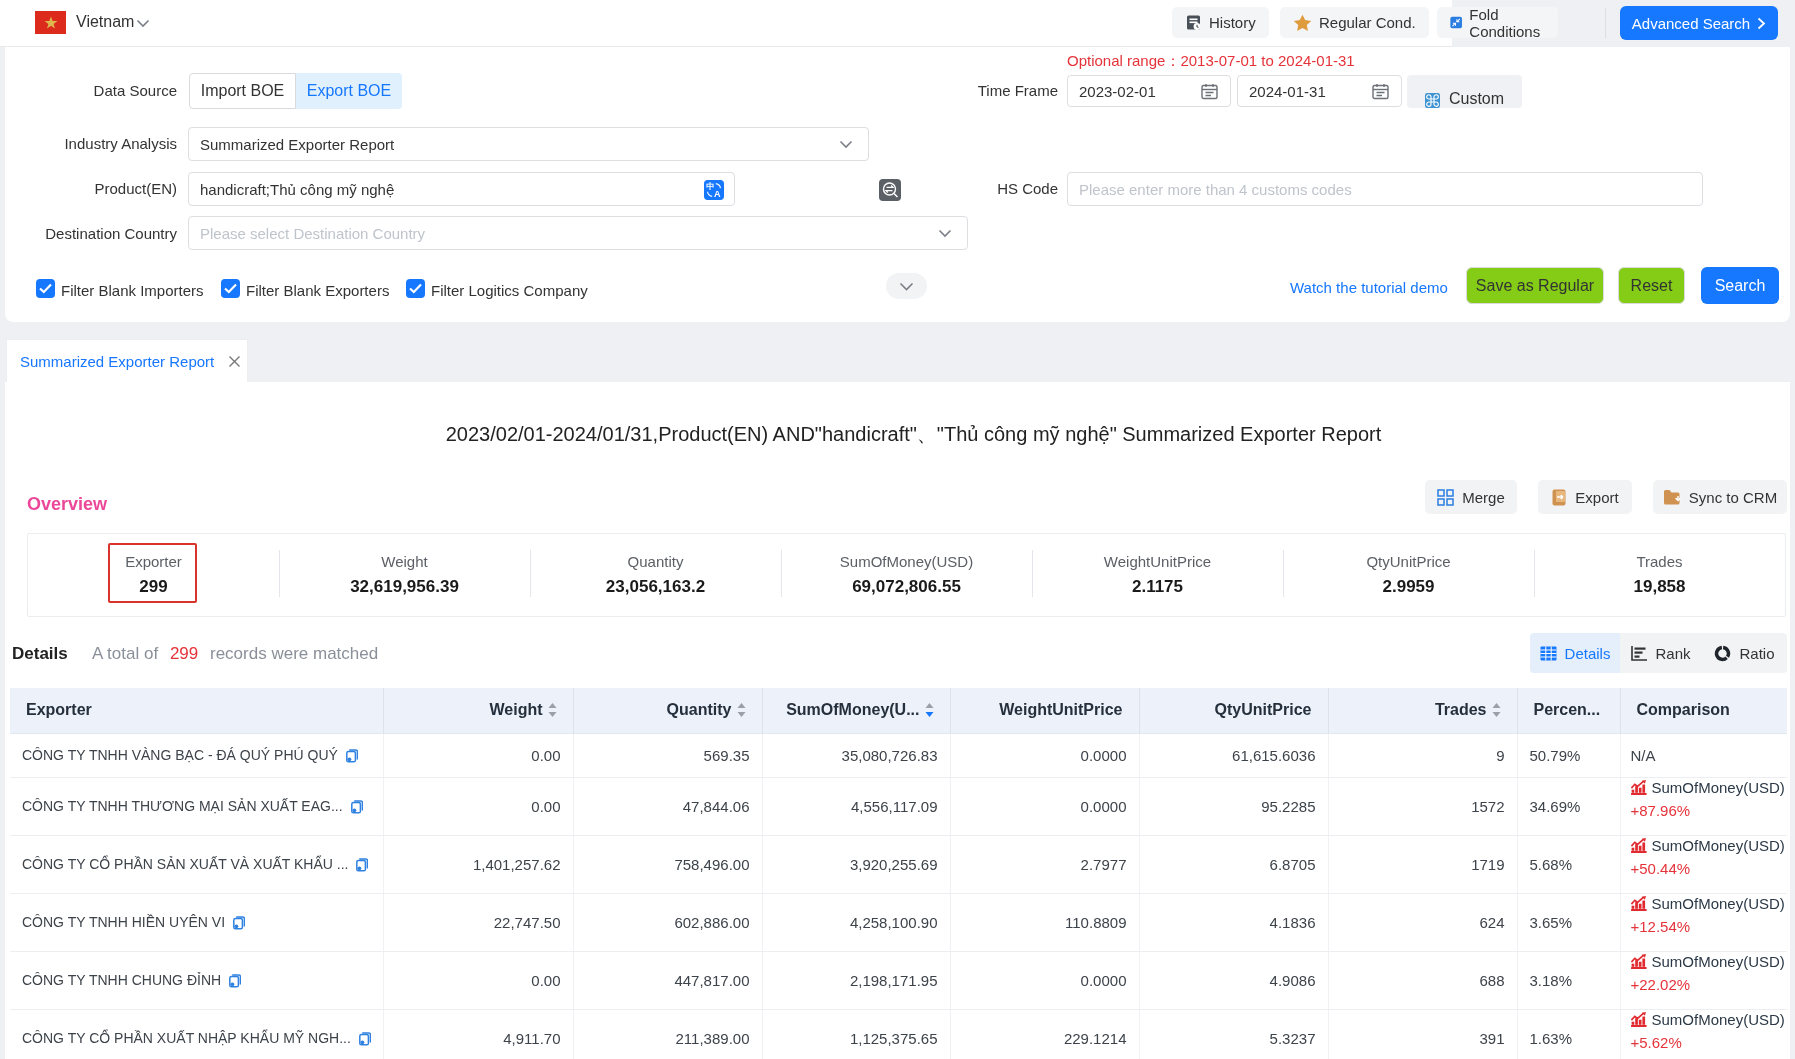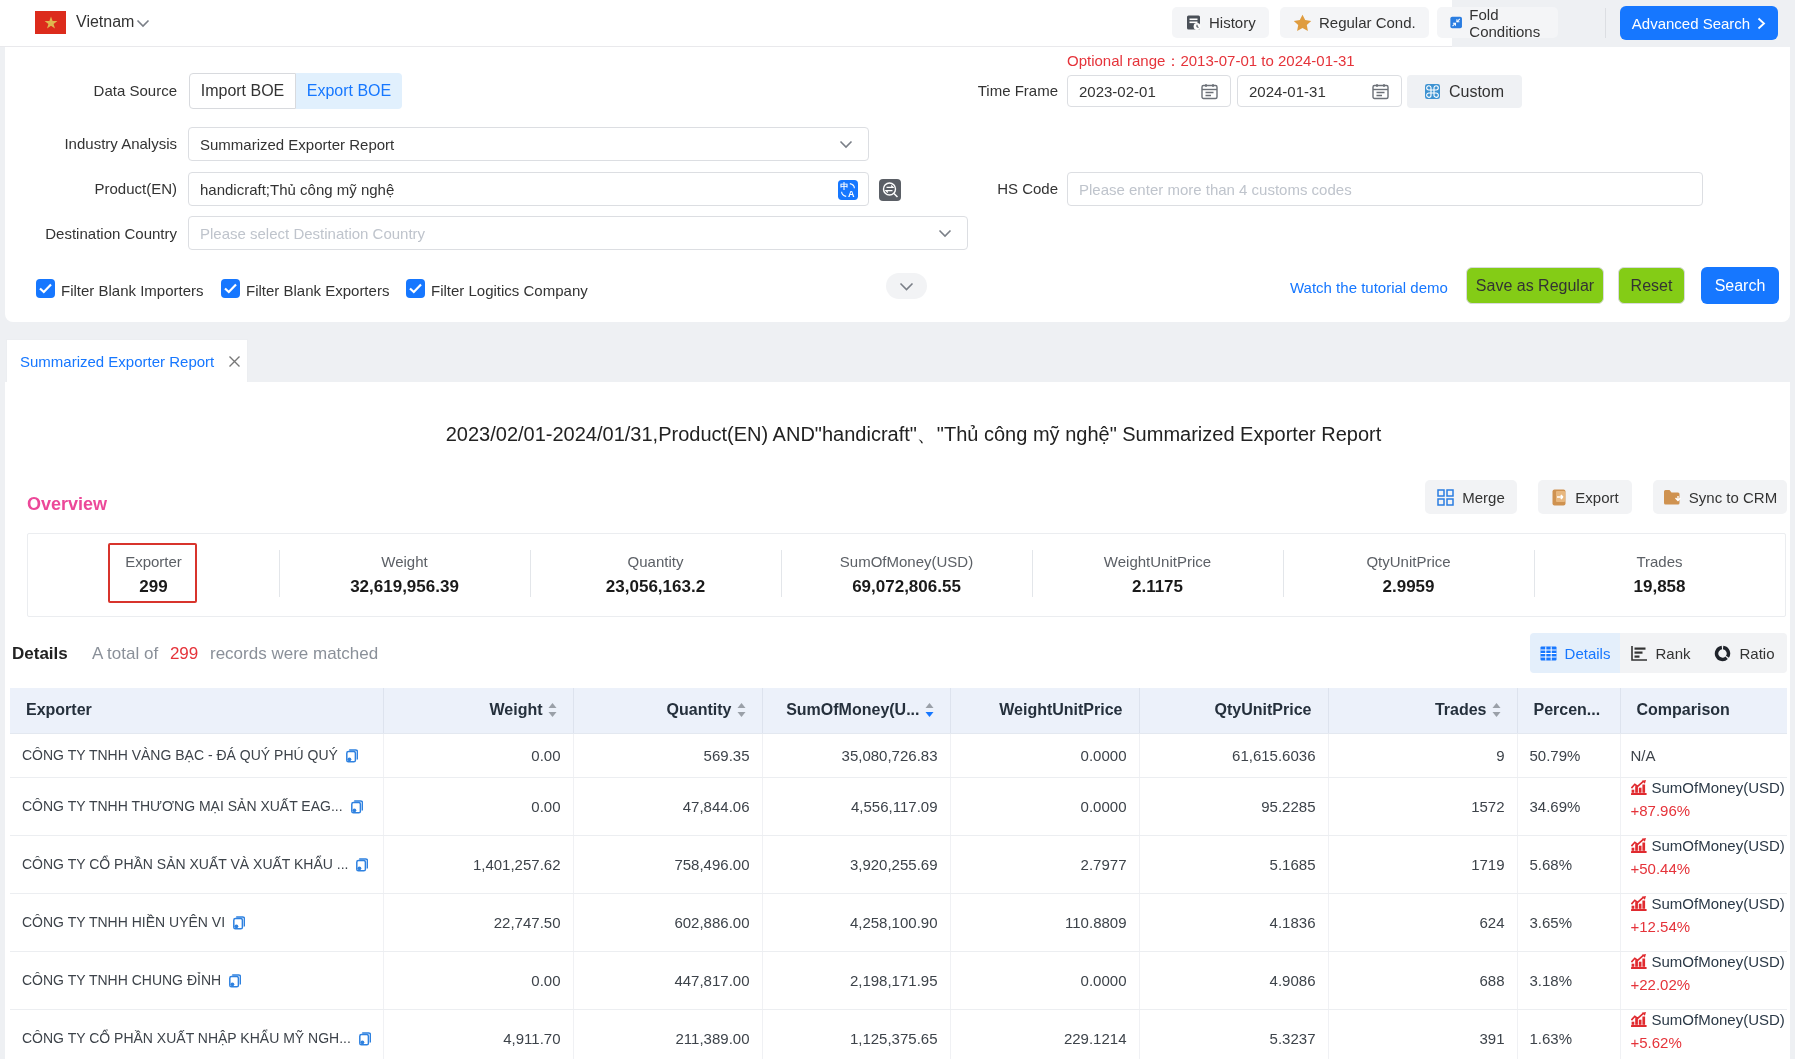--- a/index.html
+++ b/index.html
@@ -26,30 +26,30 @@
 .flabel { position:absolute; color:#333; font-size:15px; text-align:right; width:172px; left:0; }
 .flabel2 { position:absolute; color:#333; font-size:15px; text-align:right; width:172px; left:881px; }
 .input { position:absolute; border:1px solid #dcdee2; border-radius:4px; background:#fff; display:flex; align-items:center; padding:0 11px; font-size:15px; color:#333; }
 .placeholder { color:#bfc4cc; }
 #ds-label { top:35px; }
 #tab-import { left:184px; top:26px; width:107px; height:36px; border:1px solid #d8dade; border-radius:4px 0 0 4px; display:flex; align-items:center; justify-content:center; font-size:16px; background:#fff; }
 #tab-export { left:291px; top:26px; width:106px; height:36px; border-radius:0 4px 4px 0; display:flex; align-items:center; justify-content:center; font-size:16px; background:#e1f0fd; color:#1677ff; }
 #ia-label { top:88px; }
 #ia-select { left:183px; top:80px; width:681px; height:34px; }
 #prod-label { top:133px; }
-#prod-input { left:183px; top:125px; width:681px; height:34px; }
+#prod-input { left:183px; top:125px; width:547px; height:34px; }
 #dest-label { top:178px; }
 #dest-select { left:183px; top:169px; width:780px; height:34px; }
 .sel-chev { position:absolute; right:15px; top:50%; margin-top:-4px; }
 
 #optional { left:1062px; top:5px; color:#e5333a; font-size:15px; }
 #tf-label { top:35px; }
 #date1 { left:1062px; top:28px; width:164px; height:32px; }
 #date2 { left:1232px; top:28px; width:165px; height:32px; }
-#custom-btn { left:1402px; top:28px; height:33px; width:115px; background:#eff1f4; border-radius:4px; display:flex; align-items:center; justify-content:center; gap:9px; font-size:16px; }
+#custom-btn { left:1402px; top:28px; height:33px; width:115px; background:#eff1f4; border-radius:4px; display:flex; align-items:flex-end; justify-content:center; gap:9px; font-size:16px; }
 #hs-label { top:133px; }
 #hs-input { left:1062px; top:125px; width:636px; height:34px; }
 
 .cb { position:absolute; width:19px; height:19px; background:#1677ff; border-radius:4px; top:232px; }
 .cb svg { position:absolute; left:3px; top:4px; }
 .cblbl { position:absolute; top:235px; font-size:15px; }
 #footer-fold { left:881px; top:226px; width:41px; height:26px; background:#f2f3f5; border-radius:13px; display:flex; align-items:center; justify-content:center; }
 #tutorial { left:1285px; top:232px; color:#1677ff; font-size:15px; }
 .formbtn { position:absolute; top:220px; height:37px; border:1px solid #d8dade; border-radius:6px; background:#84cc16; display:flex; align-items:center; justify-content:center; font-size:16px; }
 #btn-save { left:1461px; width:138px; }
@@ -384,21 +384,21 @@
       <tr class="rx">
         <td>CÔNG TY CỔ PHẦN SẢN XUẤT VÀ XUẤT KHẨU ...<svg class="copyic" width="12" height="14" viewBox="0 0 12 14">
                 <rect x="0.8" y="2.6" width="8.6" height="10.2" rx="1.6" stroke="#2e81e0" stroke-width="1.5" fill="none"></rect>
                 <path d="M3.2 0.9 H9.8 A1.6 1.6 0 0 1 11.4 2.5 V10.6" stroke="#2e81e0" stroke-width="1.5" fill="none"></path>
                 <circle cx="3.4" cy="10.3" r="1.9" fill="#2e81e0"></circle>
               </svg></td>
         <td class="num">1,401,257.62</td>
             <td class="num">758,496.00</td>
             <td class="num">3,920,255.69</td>
             <td class="num">2.7977</td>
-            <td class="num">5.1685</td>
+            <td class="num">6.8705</td>
             <td class="num">1719</td>
             <td>5.68%</td>
         <td class="cmp">
               <div class="cmp-line1"><svg width="16" height="15" viewBox="0 0 16 15" style="flex-shrink:0">
                   <g fill="#e02a2f">
                     <rect x="0" y="13" width="15.6" height="1.9" rx="0.5"></rect>
                     <rect x="0.6" y="9.7" width="2.7" height="3.1"></rect>
                     <rect x="4.2" y="6.1" width="2.7" height="6.7"></rect>
                     <rect x="7.8" y="7.7" width="2.7" height="5.1"></rect>
                     <rect x="11.4" y="4.5" width="2.7" height="8.3"></rect>

